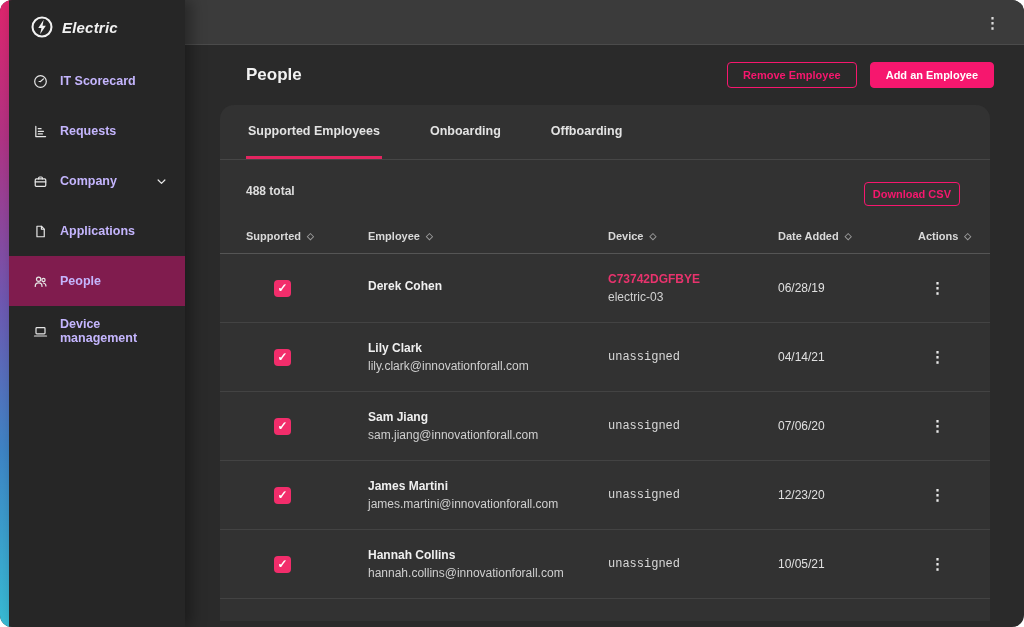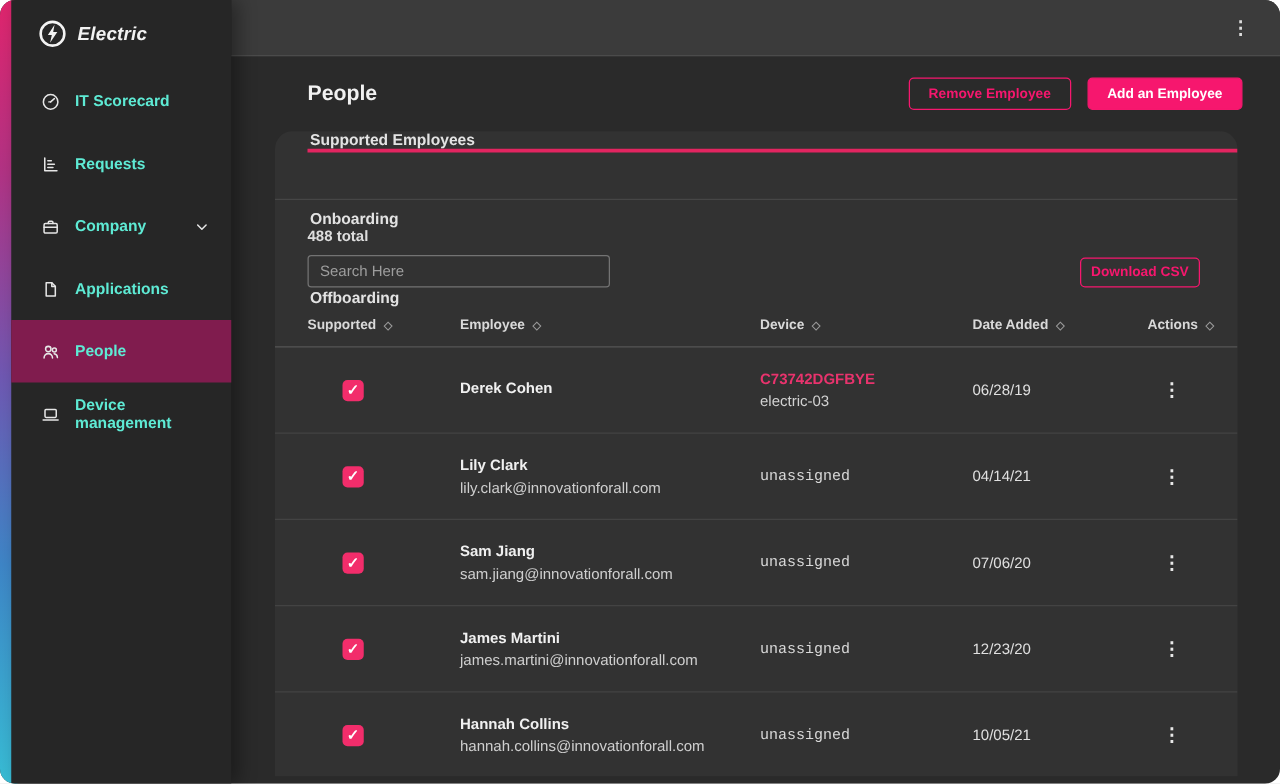--- a/index.html
+++ b/index.html
@@ -16,21 +16,21 @@
   
   .sidebar {
     position:absolute; left:9px; top:0; bottom:0; width:176px;
     background:#262626; box-shadow:6px 0 14px rgba(0,0,0,.35); z-index:4;
   }
   .brand { display:flex; align-items:center; gap:9px; padding:16px 0 14px 22px; }
   .brand-name { color:#f2f2f2; font-size:15px; font-weight:bold; font-style:italic; letter-spacing:.2px; }
   .nav { margin-top:4px; }
   .nav-item {
     display:flex; align-items:center; gap:12px; height:50px; padding:0 16px 0 24px;
-    color:#5eead4; font-size:12.5px; font-weight:bold; cursor:pointer;
+    color:#c4b5fd; font-size:12.5px; font-weight:bold; cursor:pointer;
   }
   .nav-item.active { background:#801c4e; }
   .nav-item .chev { margin-left:auto; display:flex; }
   .icon { display:inline-flex; align-items:center; justify-content:center; }
   
   .main { position:absolute; left:185px; top:0; right:0; bottom:0; }
   .topbar {
     height:45px; background:#3b3b3b; border-bottom:1px solid #4b4b4b;
     display:flex; align-items:center; justify-content:flex-end; padding-right:24px;
   }
@@ -41,21 +41,21 @@
   .page-title { color:#f1f1f1; font-size:17px; font-weight:bold; }
   .head-actions { margin-left:auto; display:flex; gap:13px; }
   .btn { font-family:"Liberation Sans", sans-serif; font-size:11px; font-weight:bold; border-radius:4px; padding:6px 15px; cursor:pointer; }
   .btn-outline { background:transparent; border:1.5px solid var(--pink); color:var(--pink); }
   .btn-fill { background:var(--pink); border:1.5px solid var(--pink); color:#ffffff; }
   
   .card {
     position:absolute; left:35px; right:34px; top:105px; bottom:6px;
     background:#323232; border-radius:14px 14px 0 0; overflow:hidden;
   }
-  .tabs { display:flex; align-items:stretch; height:55px; border-bottom:1px solid #464646; padding-left:26px; gap:46px;flex-direction:column; }
+  .tabs { display:flex; align-items:stretch; height:55px; border-bottom:1px solid #464646; padding-left:26px; gap:46px; }
   .tab {
     display:flex; align-items:center; color:#e3e3e3; font-size:12.5px; font-weight:bold;
     border-bottom:3px solid transparent; padding:0 2px; cursor:pointer;
   }
   .tab.active { border-bottom-color:var(--pink-underline); }
   .controls { display:flex; align-items:flex-end; padding:22px 30px 12px 26px; }
   .total { color:#dddddd; font-size:12px; font-weight:bold; margin-bottom:8px; }
   .search {
     width:242px; height:26px; background:transparent; border:1px solid #737373; border-radius:3px;
     color:#e8e8e8; font-size:12px; padding:0 9px; font-family:"Liberation Sans", sans-serif;
@@ -183,21 +183,20 @@
     <div class="card">
       <div class="tabs" id="tabs">
           <div class="tab active">Supported Employees</div>
           <div class="tab">Onboarding</div>
           <div class="tab">Offboarding</div>
         </div>
 
       <div class="controls">
         <div>
           <div class="total">488 total</div>
-          <input class="search" type="text" placeholder="Search Here" style="">
         </div>
         <div class="controls-right">
           <button class="btn btn-outline btn-csv">Download CSV</button>
         </div>
       </div>
 
       <div class="t-head" id="thead">
           <div class="th">
             <span>Supported</span>
             <span class="sort">◇</span>

